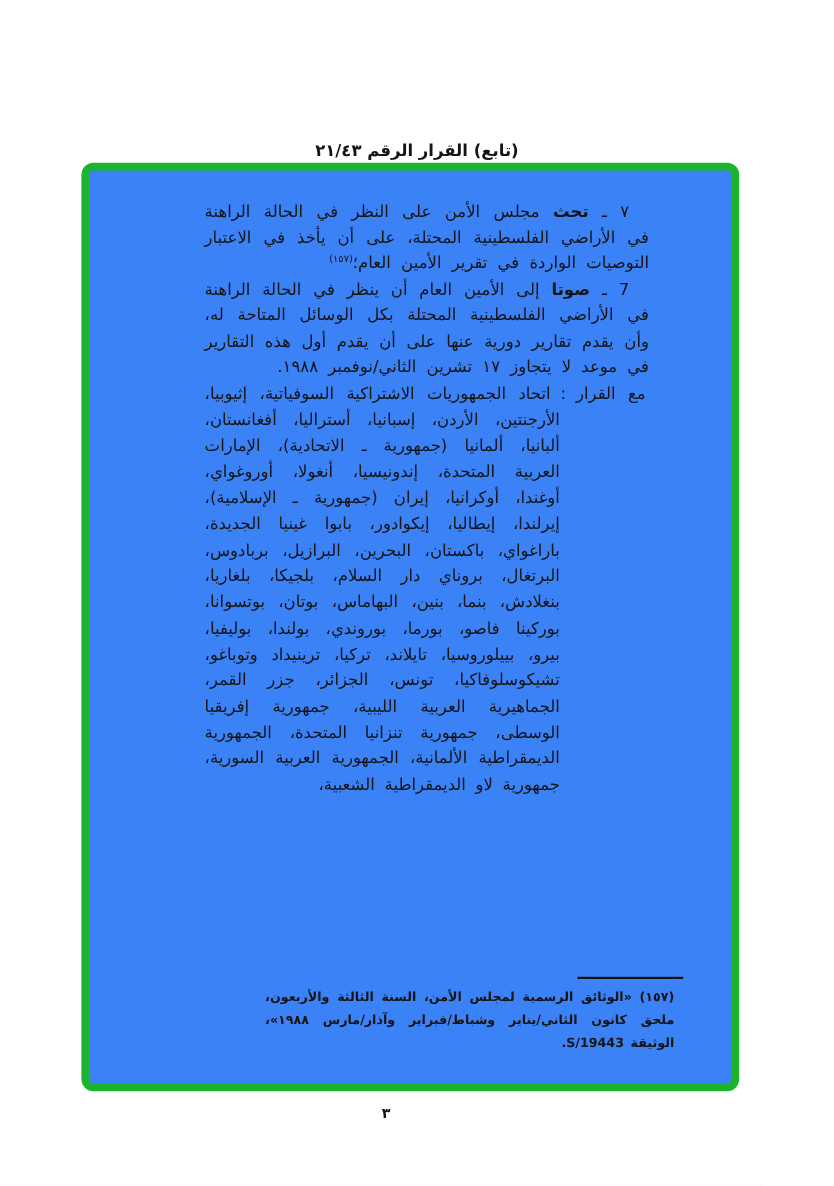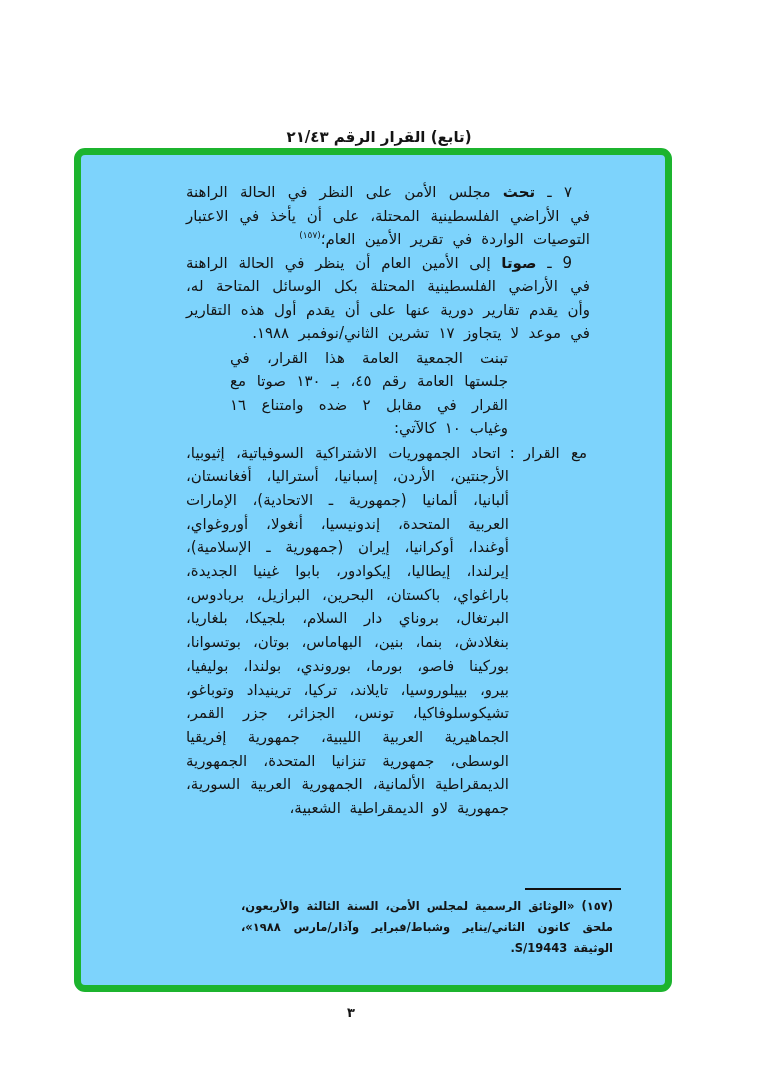--- a/index.html
+++ b/index.html
@@ -24,21 +24,21 @@
   .citation{
     position:absolute;top:108px;left:2px;right:2px;
     text-align:center;font-size:10.8px;font-weight:bold;
     white-space:nowrap;
   }
   .frame{
     position:absolute;left:74px;top:148px;
     width:584px;height:830px;
     border:7px solid var(--frame-green);
     border-radius:11px;
-    background:#7dd3fc;
+    background:#3b82f6;
   }
   .content{
     position:absolute;top:26px;right:75px;left:105px;
   }
   .op{
     margin:0;font-size:15px;line-height:23.5px;
     text-align:justify;text-indent:18px;word-spacing:4.5px;
   }
   .verb{font-weight:bold;}
   sup.fn{font-size:9px;line-height:0;vertical-align:super;}
@@ -77,23 +77,22 @@
 
   <div class="title">(تابع) القرار الرقم ٢١/٤٣</div>
 
 
   <div class="frame">
 
     <div class="content">
 
       <p class="op"><span>٧ ـ </span><span class="verb">تحث</span><span> مجلس الأمن على النظر في الحالة الراهنة في الأراضي الفلسطينية المحتلة، على أن يأخذ في الاعتبار التوصيات الواردة في تقرير الأمين العام؛</span><sup class="fn">(١٥٧)</sup></p>
 
-      <p class="op"><span>9 ـ </span><span class="verb">صوتا</span><span> إلى الأمين العام أن ينظر في الحالة الراهنة في الأراضي الفلسطينية المحتلة بكل الوسائل المتاحة له، وأن يقدم تقارير دورية عنها على أن يقدم أول هذه التقارير في موعد لا يتجاوز ١٧ تشرين الثاني/نوفمبر ١٩٨٨.</span></p>
+      <p class="op"><span>7 ـ </span><span class="verb">صوتا</span><span> إلى الأمين العام أن ينظر في الحالة الراهنة في الأراضي الفلسطينية المحتلة بكل الوسائل المتاحة له، وأن يقدم تقارير دورية عنها على أن يقدم أول هذه التقارير في موعد لا يتجاوز ١٧ تشرين الثاني/نوفمبر ١٩٨٨.</span></p>
 
-      <p class="adoption">تبنت الجمعية العامة هذا القرار، في جلستها العامة رقم ٤٥، بـ ١٣٠ صوتا مع القرار في مقابل ٢ ضده وامتناع ١٦ وغياب ١٠ كالآتي:</p>
 
       <p class="votelist"><span>مع القرار</span><span class="votesep">:</span><span>اتحاد الجمهوريات الاشتراكية السوفياتية، إثيوبيا، الأرجنتين، الأردن، إسبانيا، أستراليا، أفغانستان، ألبانيا، ألمانيا (جمهورية ـ الاتحادية)، الإمارات العربية المتحدة، إندونيسيا، أنغولا، أوروغواي، أوغندا، أوكرانيا، إيران (جمهورية ـ الإسلامية)، إيرلندا، إيطاليا، إيكوادور، بابوا غينيا الجديدة، باراغواي، باكستان، البحرين، البرازيل، بربادوس، البرتغال، بروناي دار السلام، بلجيكا، بلغاريا، بنغلادش، بنما، بنين، البهاماس، بوتان، بوتسوانا، بوركينا فاصو، بورما، بوروندي، بولندا، بوليفيا، بيرو، بييلوروسيا، تايلاند، تركيا، ترينيداد وتوباغو، تشيكوسلوفاكيا، تونس، الجزائر، جزر القمر، الجماهيرية العربية الليبية، جمهورية إفريقيا الوسطى، جمهورية تنزانيا المتحدة، الجمهورية الديمقراطية الألمانية، الجمهورية العربية السورية، جمهورية لاو الديمقراطية الشعبية،</span></p>
 
     </div>
 
     <div class="footnote">
       <div class="fnrule"></div>
       <p class="fntext"><span>(١٥٧)</span><span> «الوثائق الرسمية لمجلس الأمن، السنة الثالثة والأربعون، ملحق كانون الثاني/يناير وشباط/فبراير وآذار/مارس ١٩٨٨»، الوثيقة S/19443.</span></p>
     </div>
 

